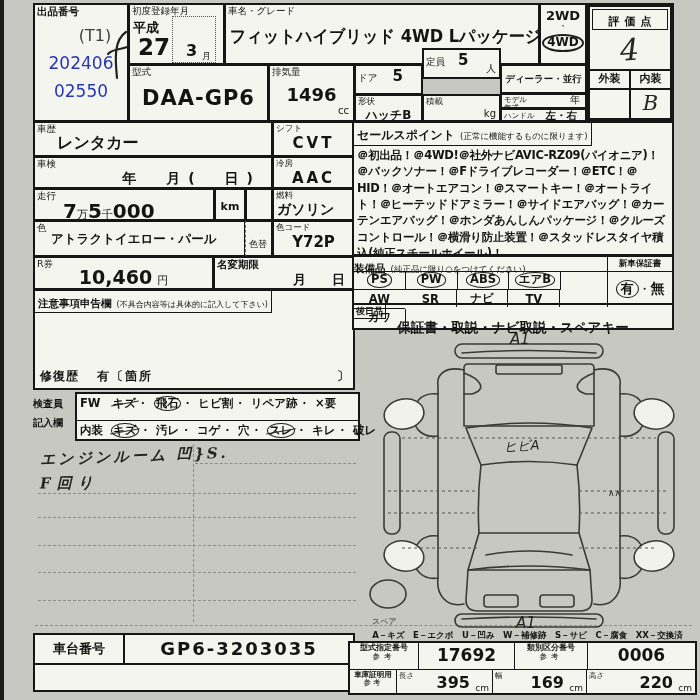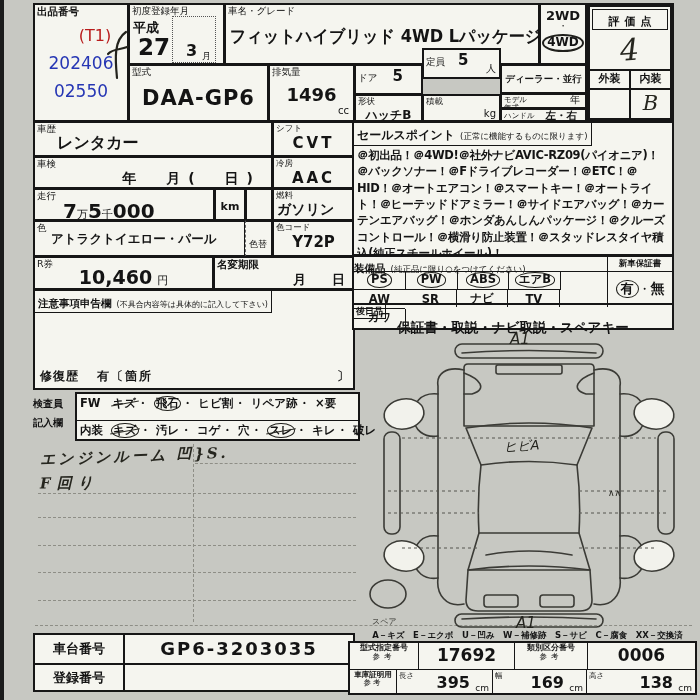--- a/index.html
+++ b/index.html
@@ -20,21 +20,21 @@
   svg text{font-family:"DejaVu Sans",sans-serif;}
 </style>
 </head>
 <body>
 
 <div class="sheet">
   <div class="abs" style="left:0;top:0;width:4px;height:700px;background:#1b1b1b;"></div>
 
   <div class="abs cell" style="left:33px;top:3px;width:96px;height:119px;border-width:2.5px;">
     <span class="lbl" style="font-size:10.5px;font-weight:bold;">出品番号</span>
-    <div class="ctr" style="color:#b91c1c;font-size:16px;margin-top:8px;padding-left:28px;">(T1)</div>
+    <div class="ctr" style="color:#404040;font-size:16px;margin-top:8px;padding-left:28px;">(T1)</div>
     <div class="ctr" style="color:#2636b4;font-size:17px;margin-top:8px;">202406</div>
     <div class="ctr" style="color:#2636b4;font-size:17px;margin-top:8px;">02550</div>
   </div>
   <svg class="abs" style="left:100px;top:28px;" width="36" height="54" viewBox="0 0 36 54">
     <path d="M26,4 C14,12 15,30 17,50 M8,26 C14,19 25,23 32,16" fill="none" stroke="#23231d" stroke-width="2.2" stroke-linecap="round"></path>
   </svg>
 
   <div class="abs cell" style="left:128px;top:3px;width:97px;height:62px;">
     <span class="lbl">初度登録年月</span>
     <span class="abs" style="left:3px;top:14px;font-size:13px;font-weight:bold;">平成</span>
@@ -325,21 +325,20 @@
   </svg>
 
   <div class="abs ctr" style="left:360px;top:630px;width:335px;font-size:8.5px;font-weight:bold;white-space:nowrap;">A－キズ　E－エクボ　U－凹み　W－補修跡　S－サビ　C－腐食　XX－交換済</div>
 
   <div class="abs cell" style="left:33px;top:633px;width:322px;height:59px;border-width:2.5px;">
     <div style="display:flex;height:28px;border-bottom:2px solid #161616;">
       <div class="ctr big" style="width:88px;border-right:2px solid #161616;font-size:13px;line-height:27px;">車台番号</div>
       <div class="ctr big" style="flex:1;font-size:18px;letter-spacing:2px;line-height:27px;">GP6-3203035</div>
     </div>
     <div style="display:flex;height:26px;">
-      <div class="ctr big" style="width:88px;border-right:2px solid #161616;font-size:13px;line-height:25px;">登録番号</div>
       <div style="flex:1;"></div>
     </div>
   </div>
 
   <div class="abs cell" style="left:348px;top:641px;width:349px;height:54px;">
     <div style="display:flex;height:26px;border-bottom:1.5px solid #161616;">
       <div class="ctr" style="width:68px;border-right:1.5px solid #161616;line-height:1.1;padding-top:1px;">
         <div style="font-size:8px;font-weight:bold;">型式指定番号</div>
         <div style="font-size:7.5px;letter-spacing:4px;">参考</div>
       </div>
@@ -360,18 +359,18 @@
         <span class="big" style="font-size:16px;position:absolute;right:22px;top:3px;">395</span>
         <span style="font-size:9px;position:absolute;right:3px;bottom:2px;">cm</span>
       </div>
       <div style="width:93px;border-right:1.5px solid #161616;position:relative;">
         <span style="font-size:7.5px;position:absolute;left:2px;top:1px;">幅</span>
         <span class="big" style="font-size:16px;position:absolute;right:22px;top:3px;">169</span>
         <span style="font-size:9px;position:absolute;right:3px;bottom:2px;">cm</span>
       </div>
       <div style="flex:1;position:relative;">
         <span style="font-size:7.5px;position:absolute;left:2px;top:1px;">高さ</span>
-        <span class="big" style="font-size:16px;position:absolute;right:22px;top:3px;">138</span>
+        <span class="big" style="font-size:16px;position:absolute;right:22px;top:3px;">220</span>
         <span style="font-size:9px;position:absolute;right:3px;bottom:2px;">cm</span>
       </div>
     </div>
   </div>
 </div>
 
 </body></html>

